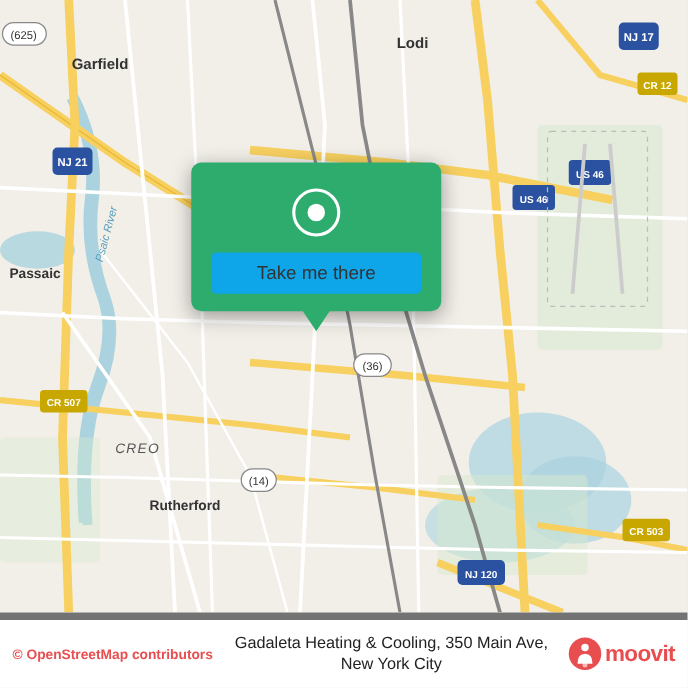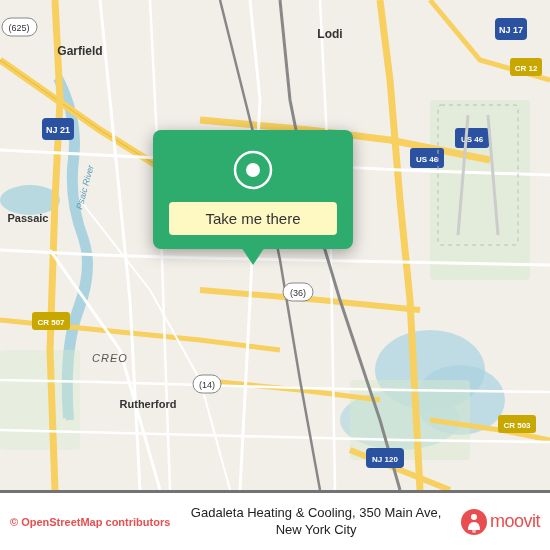--- a/index.html
+++ b/index.html
@@ -56,41 +56,41 @@
       border-top: 18px solid #2eac6e;
     }
 
     .pin-icon {
       width: 40px;
       height: 40px;
       margin-bottom: 8px;
     }
 
     #take-me-there-btn {
-      background: #fef9c3;
+      background: #0ea5e9;
       color: #333;
       border: none;
       border-radius: 4px;
       padding: 8px 18px;
       font-size: 15px;
       font-weight: 500;
       cursor: pointer;
       width: 100%;
       margin-top: 4px;
     }
 
     
     #bottom-bar {
       width: 550px;
       height: 60px;
       background: white;
       display: flex;
       align-items: center;
       padding: 16px 10px;
-      border-top: 3px solid #737373;
+      border-top: 6px solid #737373;
       position: relative;
     }
 
     #osm-logo {
       color: #e84e4f;
       font-size: 12px;
       font-weight: bold;
       margin-right: 6px;
       white-space: nowrap;
     }
@@ -109,21 +109,21 @@
     }
 
     #moovit-logo {
       display: flex;
       align-items: center;
       margin-left: 8px;
     }
 
     .moovit-text {
       font-size: 18px;
-      font-weight: normal;
+      font-weight: bold;
       color: #e84e4f;
       letter-spacing: -0.5px;
     }
 
     .moovit-icon {
       width: 28px;
       height: 28px;
       margin-right: 2px;
     }
   </style>

